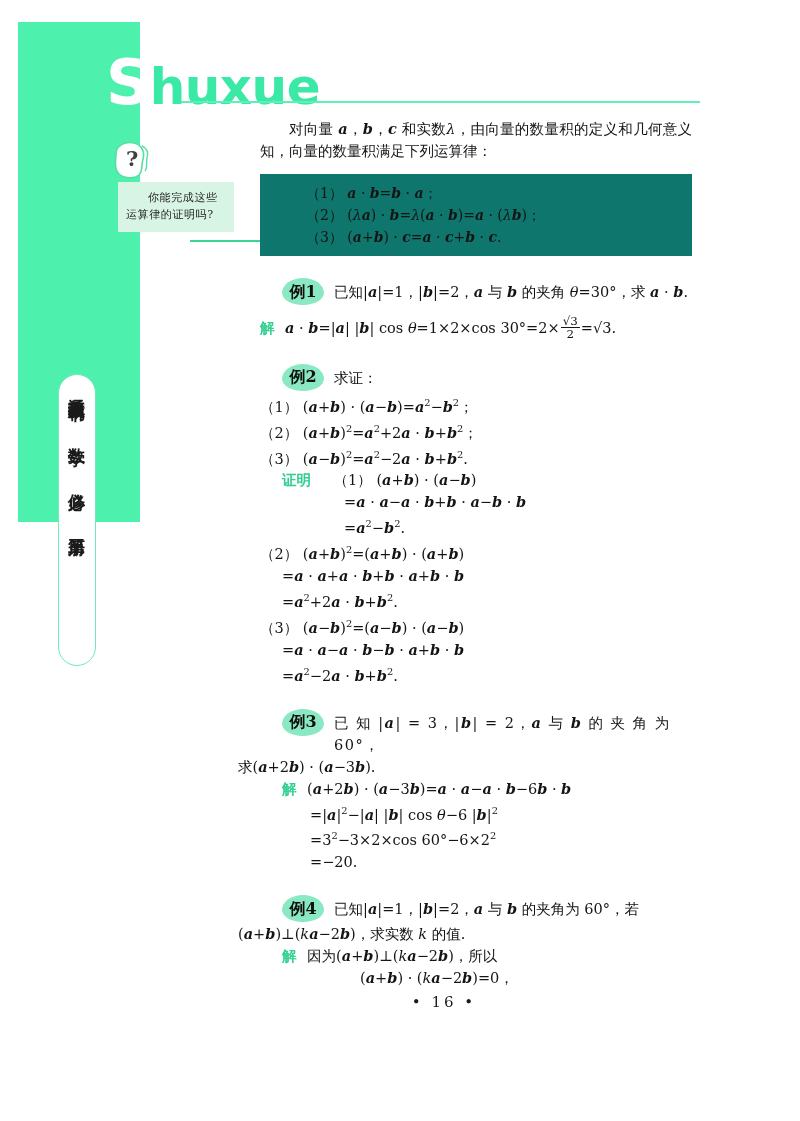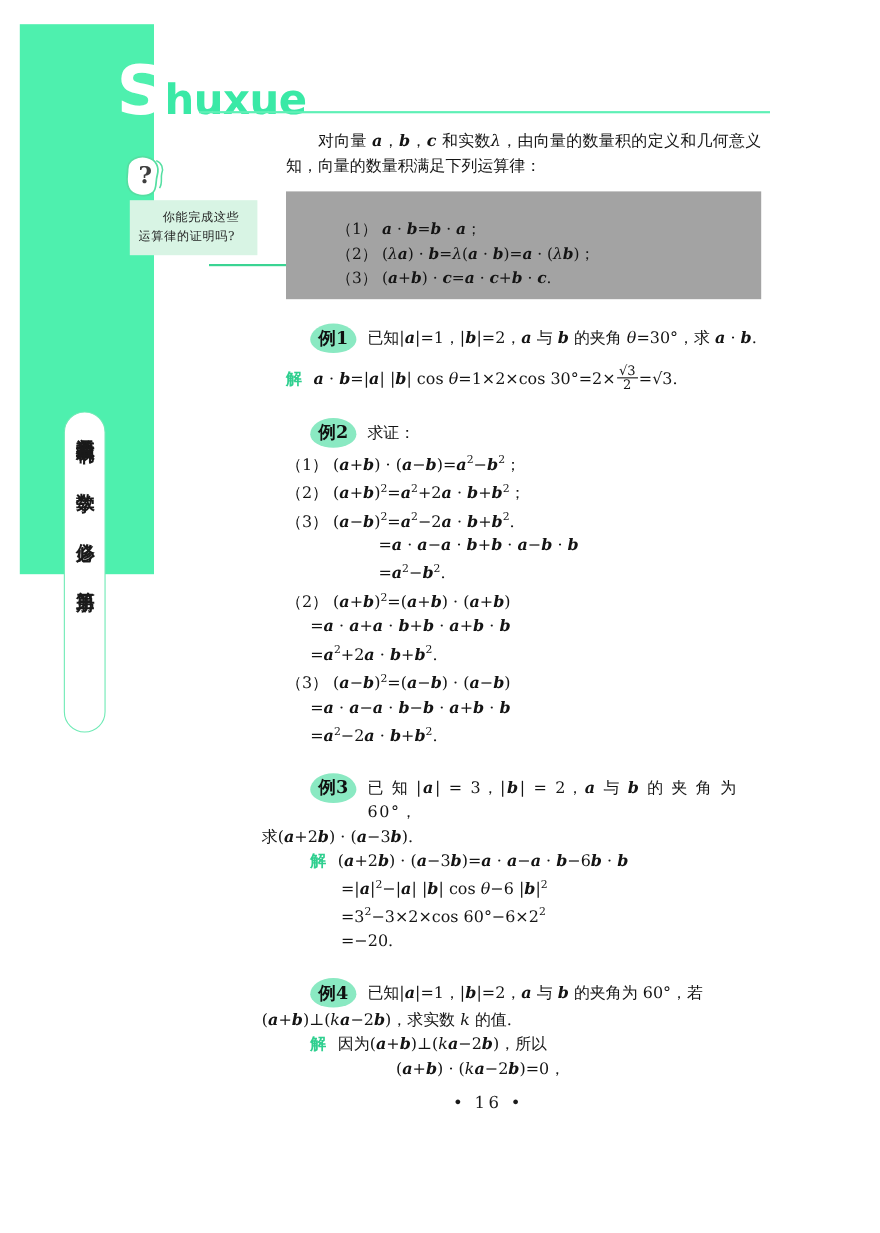--- a/index.html
+++ b/index.html
@@ -36,21 +36,21 @@
     font-family: "DejaVu Sans", "Liberation Sans", sans-serif;
     font-weight: bold;
     font-size: 62px;
     line-height: 54px;
     color: #ffffff;
     letter-spacing: -2px;
   }
   .logo-rest {
     font-family: "DejaVu Sans", "Liberation Sans", sans-serif;
     font-weight: bold;
-    font-size: 38px;
+    font-size: 50px;
     line-height: 40px;
     color: #3ae9a6;
     letter-spacing: -0.5px;
     margin-left: 1px;
   }
   .header-rule {
     position: absolute;
     left: 181px;
     top: 101px;
     width: 519px;
@@ -151,23 +151,23 @@
     color: #141414;
   }
   .para {
     text-align: justify;
     margin: 0;
   }
   .para.indent { text-indent: 2em; }
 
   
   .law-box {
-    background: #a3a3a3;
+    background: #0f766e;
     margin: 12px 0 0 0;
-    padding: 24px 0 8px 0;
+    padding: 8px 0 8px 0;
   }
   .law-line {
     padding-left: 46px;
     line-height: 22px;
     font-size: 14px;
   }
 
   
   .example {
     position: relative;
@@ -336,20 +336,24 @@
     <div class="cont-line">
       （1） (<i class="v">a</i>+<i class="v">b</i>) · (<i class="v">a</i>−<i class="v">b</i>)=<i class="v">a</i><sup>2</sup>−<i class="v">b</i><sup>2</sup>；
     </div>
     <div class="cont-line">
       （2） (<i class="v">a</i>+<i class="v">b</i>)<sup>2</sup>=<i class="v">a</i><sup>2</sup>+2<i class="v">a</i> · <i class="v">b</i>+<i class="v">b</i><sup>2</sup>；
     </div>
     <div class="cont-line">
       （3） (<i class="v">a</i>−<i class="v">b</i>)<sup>2</sup>=<i class="v">a</i><sup>2</sup>−2<i class="v">a</i> · <i class="v">b</i>+<i class="v">b</i><sup>2</sup>.
     </div>
 
+    <div class="cont-line ml22">
+      <span class="sol-label">证明</span>
+      <span class="ml12">（1） (<i class="v">a</i>+<i class="v">b</i>) · (<i class="v">a</i>−<i class="v">b</i>)</span>
+    </div>
     <div class="cont-line ml84">
       =<i class="v">a</i> · <i class="v">a</i>−<i class="v">a</i> · <i class="v">b</i>+<i class="v">b</i> · <i class="v">a</i>−<i class="v">b</i> · <i class="v">b</i>
     </div>
     <div class="cont-line ml84">
       =<i class="v">a</i><sup>2</sup>−<i class="v">b</i><sup>2</sup>.
     </div>
     <div class="cont-line">
       （2） (<i class="v">a</i>+<i class="v">b</i>)<sup>2</sup>=(<i class="v">a</i>+<i class="v">b</i>) · (<i class="v">a</i>+<i class="v">b</i>)
     </div>
     <div class="cont-line ml22">

